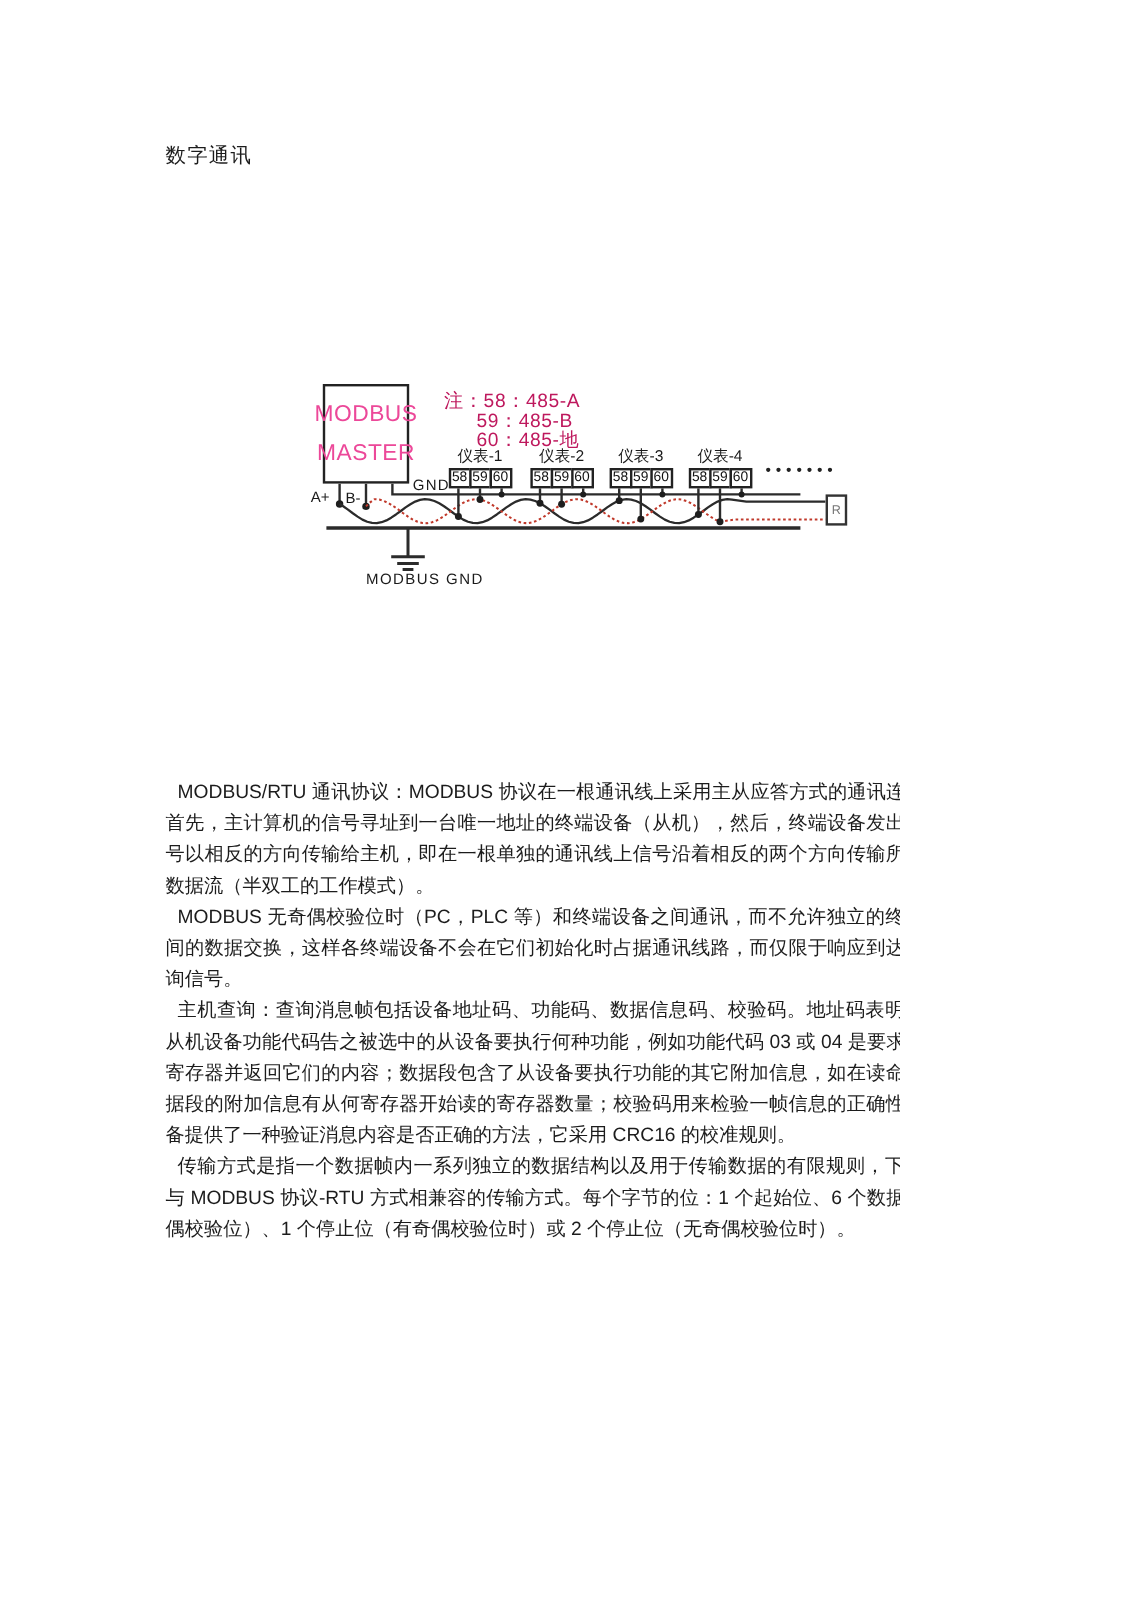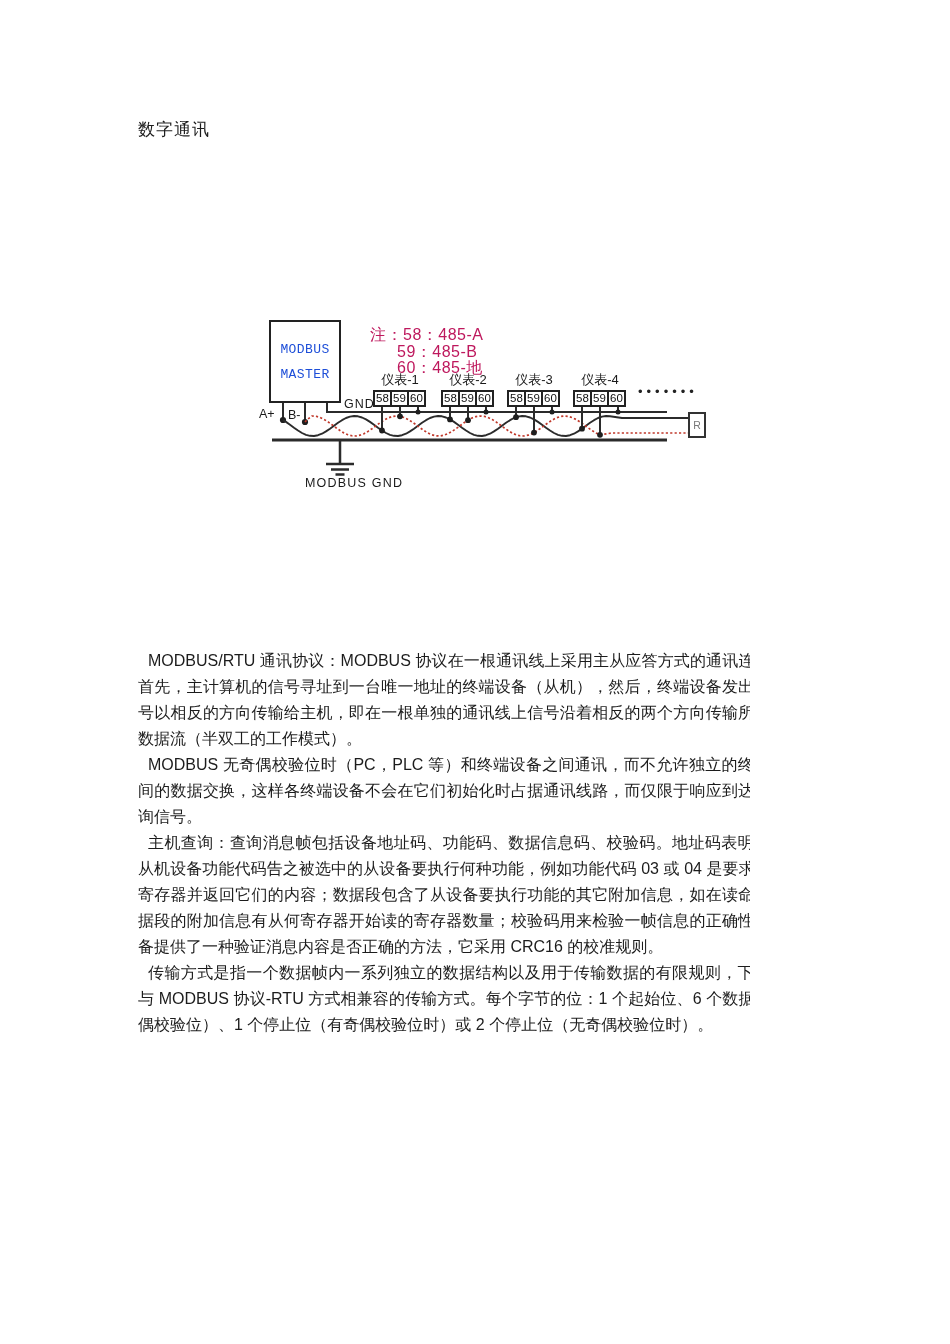--- a/index.html
+++ b/index.html
@@ -12,31 +12,31 @@
   .para{margin:0;font-size:16px;line-height:26px;text-align:justify;color:#1c1c1c;}
   .para.first{text-indent:44px;}
   .para.cont{text-indent:10px;}
 
   
   .diagram{position:absolute;left:250px;top:310px;width:478px;height:200px;}
   .diagram svg{position:absolute;left:0;top:0;}
   .master-box{position:absolute;left:19px;top:10px;width:72px;height:83px;border:2px solid #222;
               background:#fff;display:flex;flex-direction:column;align-items:center;justify-content:center;
               gap:10px;box-sizing:border-box;}
-  .master-box span{font-size:13px;letter-spacing:0.4px;color:#1d4ed8;font-family:Liberation Mono, monospace;}
+  .master-box span{font-size:19px;letter-spacing:0.4px;color:#ec4899;}
   .note-legend{position:absolute;left:120px;top:17px;font-size:16px;line-height:16.5px;color:#be185d;letter-spacing:0.5px;}
   .note-legend .ind{padding-left:27px;}
   .small-label{position:absolute;font-size:12.5px;color:#1a1a1a;}
   .lbl-aplus{left:9px;top:97px;}
   .lbl-bminus{left:38px;top:98px;}
   .lbl-gnd{left:94px;top:87px;letter-spacing:1px;}
   .lbl-powergnd{left:55px;top:166px;letter-spacing:1.2px;}
   .meter{position:absolute;top:61px;width:54px;text-align:center;}
   .meter-label{font-size:13px;color:#1a1a1a;margin-bottom:1px;white-space:nowrap;}
-  .meter-cells{display:flex;}
+  .meter-cells{display:flex;justify-content:center;}
   .cell{width:19px;height:17px;border:2px solid #222;box-sizing:border-box;background:#fff;
         font-size:11.5px;line-height:13px;text-align:center;color:#111;}
   .cell + .cell{margin-left:-2px;}
   .ellipsis-dots{position:absolute;left:388px;top:74px;font-size:13px;letter-spacing:4px;color:#222;white-space:nowrap;}
   .resistor{position:absolute;left:438px;top:102px;width:18px;height:26px;border:2px solid #333;
             box-sizing:border-box;background:#fff;display:flex;align-items:center;justify-content:center;}
   .resistor span{font-size:10.5px;color:#777;}
 </style>
 </head>
 <body>

